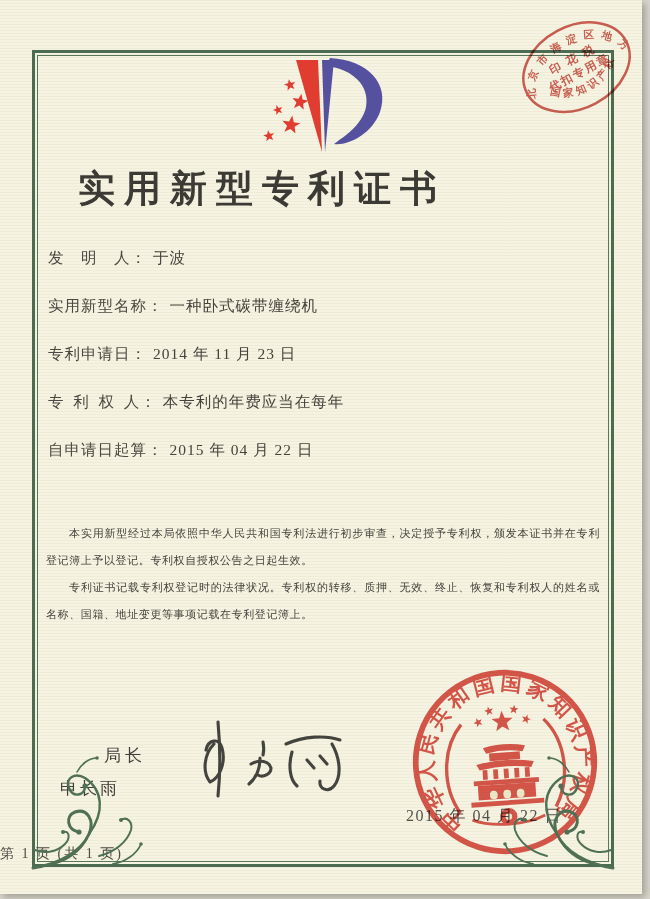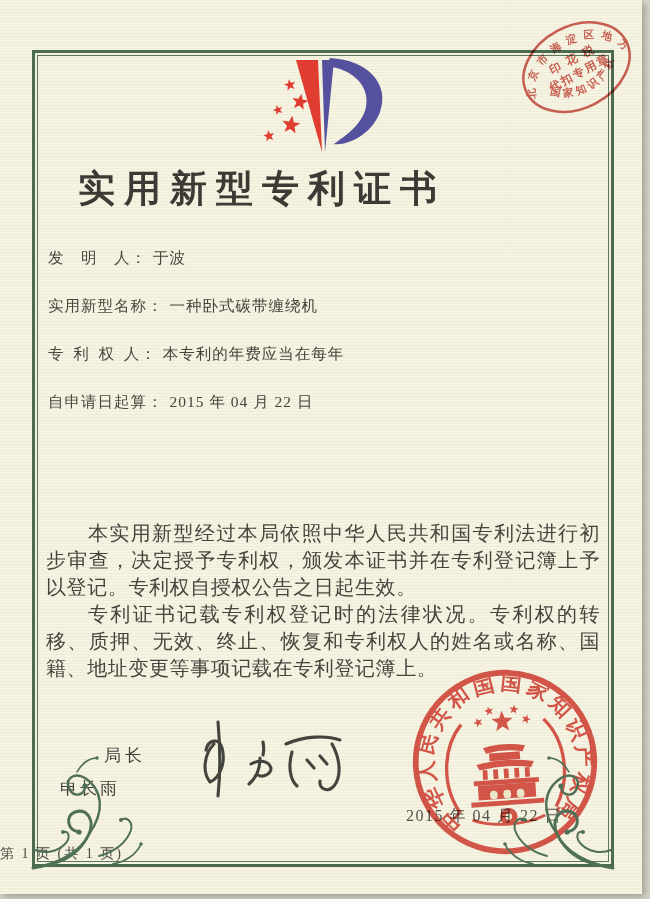--- a/index.html
+++ b/index.html
@@ -36,21 +36,21 @@
   .title{
     position:absolute;left:0;top:164px;width:524px;text-align:center;
     font-size:37px;font-weight:600;letter-spacing:9px;color:#3b3a35;
   }
   .fields{position:absolute;left:48px;top:248px;right:44px;}
   .field{height:22px;margin-bottom:26px;font-size:15.5px;color:#4a4840;letter-spacing:1px;}
   .flabel{color:#4a4840;}
   .fvalue{margin-left:6px;color:#45433c;}
   .body-text{
     position:absolute;left:46px;right:42px;top:520px;
-    font-size:20px;line-height:27px;color:#45443d;
+    font-size:11px;line-height:27px;color:#45443d;
     text-align:justify;letter-spacing:0.6px;
   }
   .body-text p{margin:0;text-indent:2.1em;}
   .sig-title{position:absolute;left:60px;top:744px;font-size:17px;letter-spacing:4px;color:#3f3e38;margin-left:44px;}
   .sig-name{position:absolute;left:60px;top:777px;font-size:17px;letter-spacing:3px;color:#3f3e38;}
   .signature{position:absolute;left:188px;top:710px;width:168px;height:92px;}
   .seal{
     position:absolute;left:409px;top:666px;width:192px;height:192px;
     opacity:.88;mix-blend-mode:multiply;transform:rotate(-4deg);
   }
@@ -106,20 +106,21 @@
       <use href="#star5" transform="translate(53,73) scale(0.95) rotate(8)"></use>
       <use href="#star5" transform="translate(31,84) scale(0.58) rotate(-10)"></use>
     </g>
   </svg>
 
   <div class="title">实用新型专利证书</div>
 
   <div class="fields">
     <div class="field"><span class="flabel">发　明　人：</span><span class="fvalue">于波</span></div>
     <div class="field"><span class="flabel">实用新型名称：</span><span class="fvalue">一种卧式碳带缠绕机</span></div>
+    <div class="field"><span class="flabel">专利申请日：</span><span class="fvalue">2014 年 11 月 23 日</span></div>
     <div class="field"><span class="flabel">专 利 权 人：</span><span class="fvalue">本专利的年费应当在每年</span></div>
     <div class="field"><span class="flabel">自申请日起算：</span><span class="fvalue">2015 年 04 月 22 日</span></div>
   </div>
 
   <div class="body-text">
     <p>本实用新型经过本局依照中华人民共和国专利法进行初步审查，决定授予专利权，颁发本证书并在专利登记簿上予以登记。专利权自授权公告之日起生效。</p>
     <p>专利证书记载专利权登记时的法律状况。专利权的转移、质押、无效、终止、恢复和专利权人的姓名或名称、国籍、地址变更等事项记载在专利登记簿上。</p>
   </div>
 
   <div class="sig-title">局长</div>

